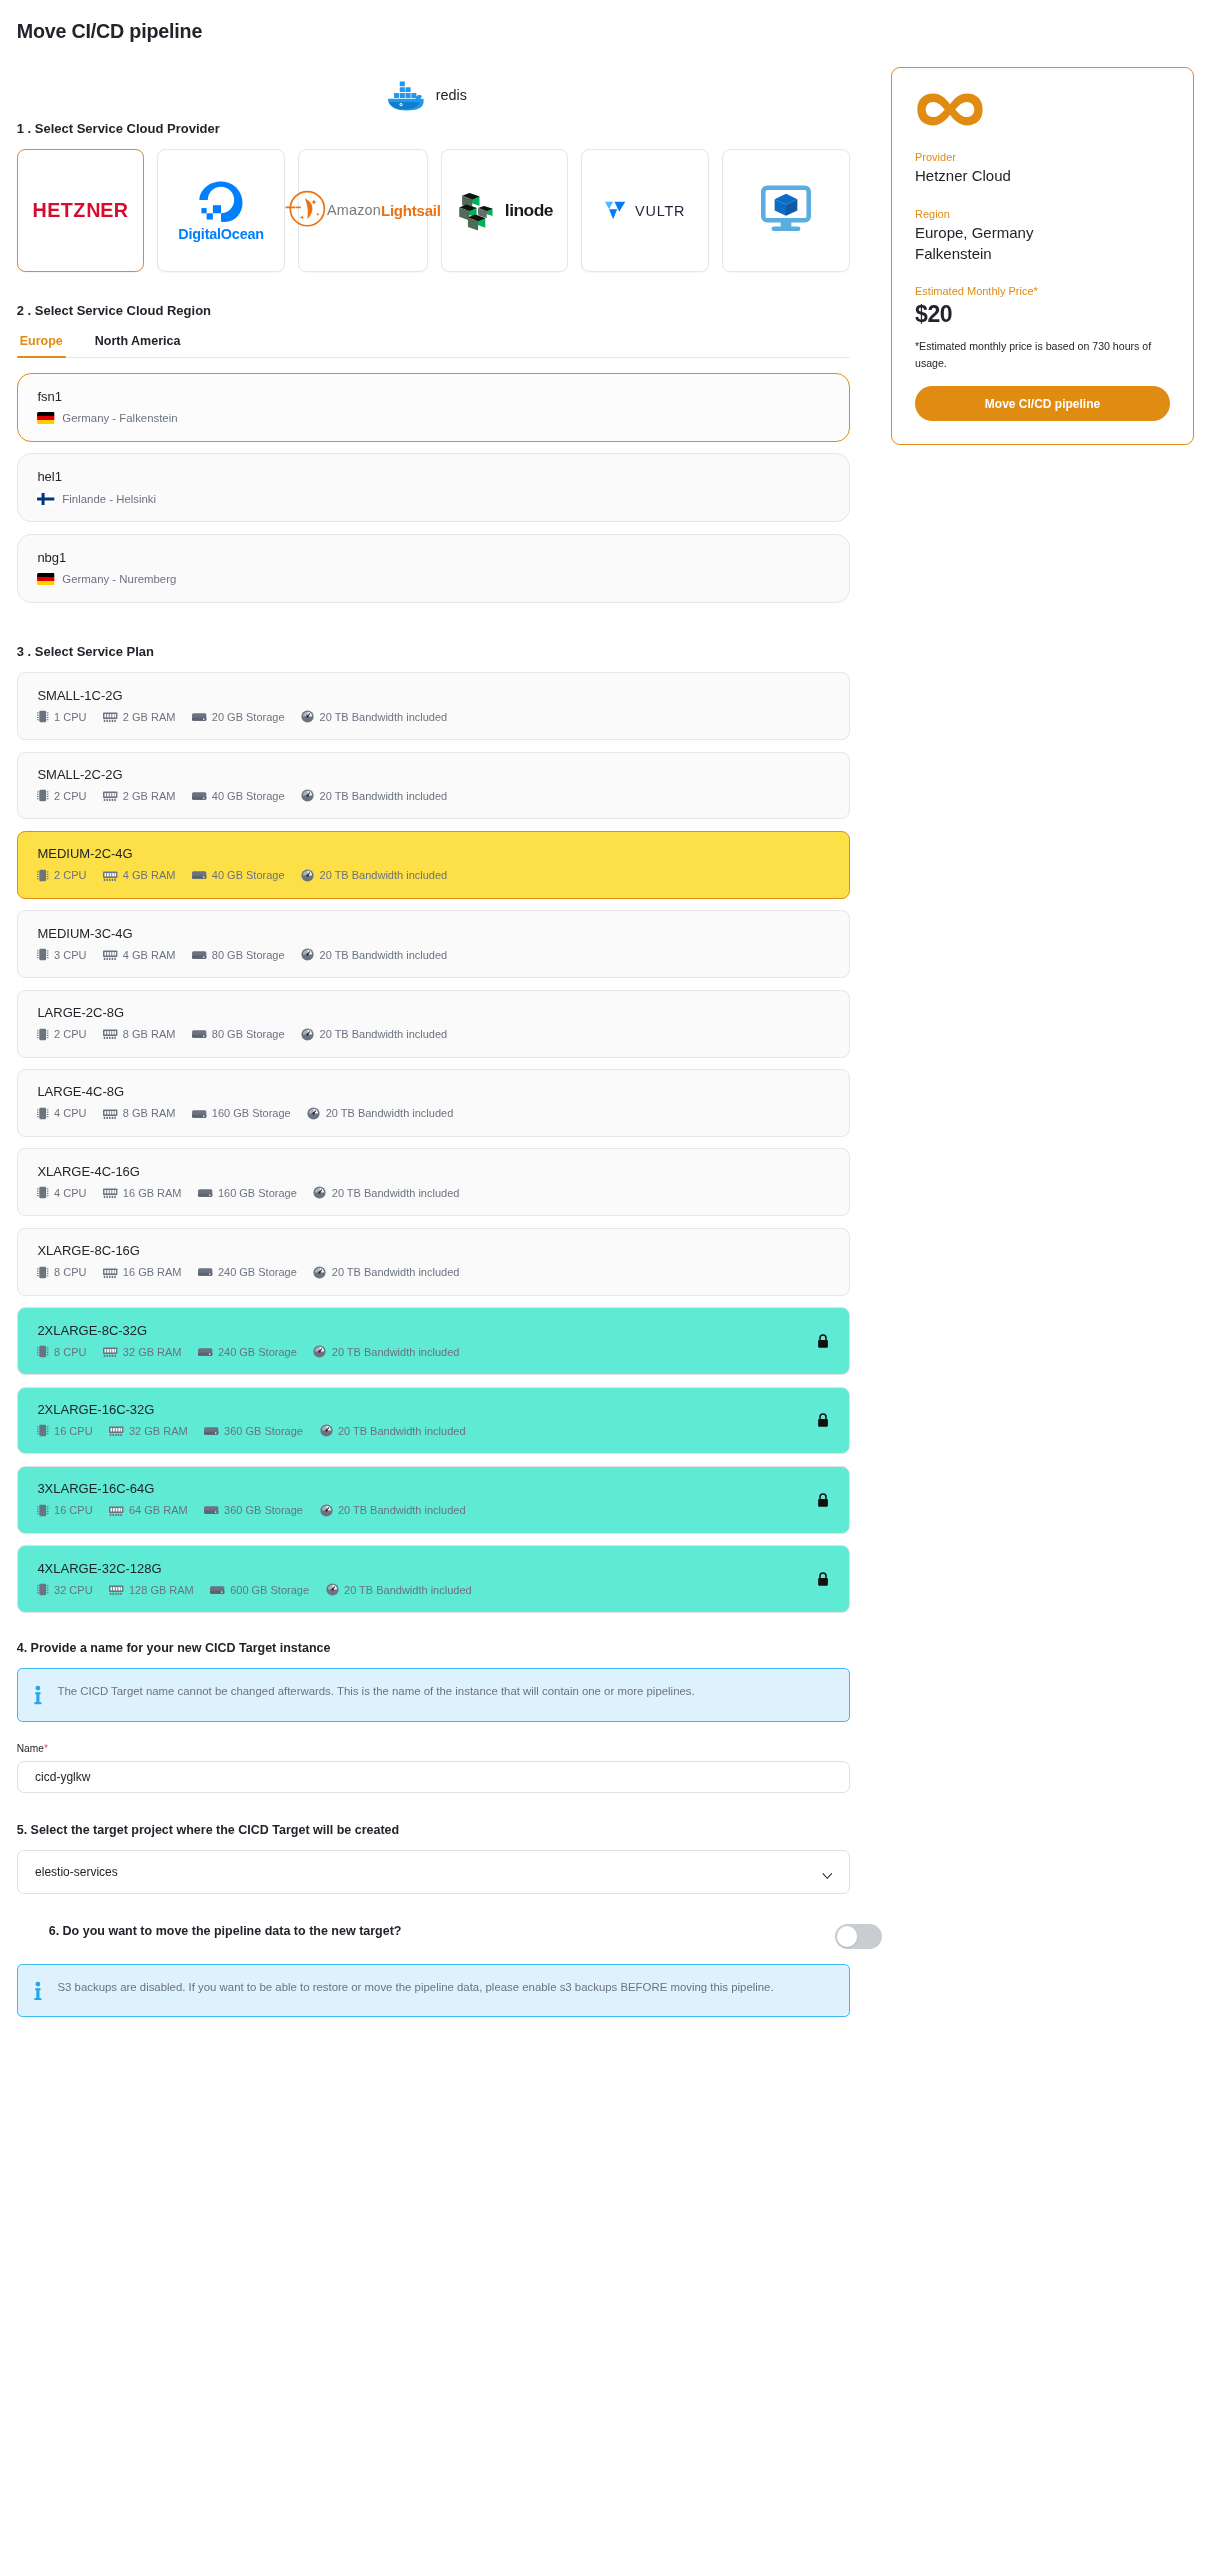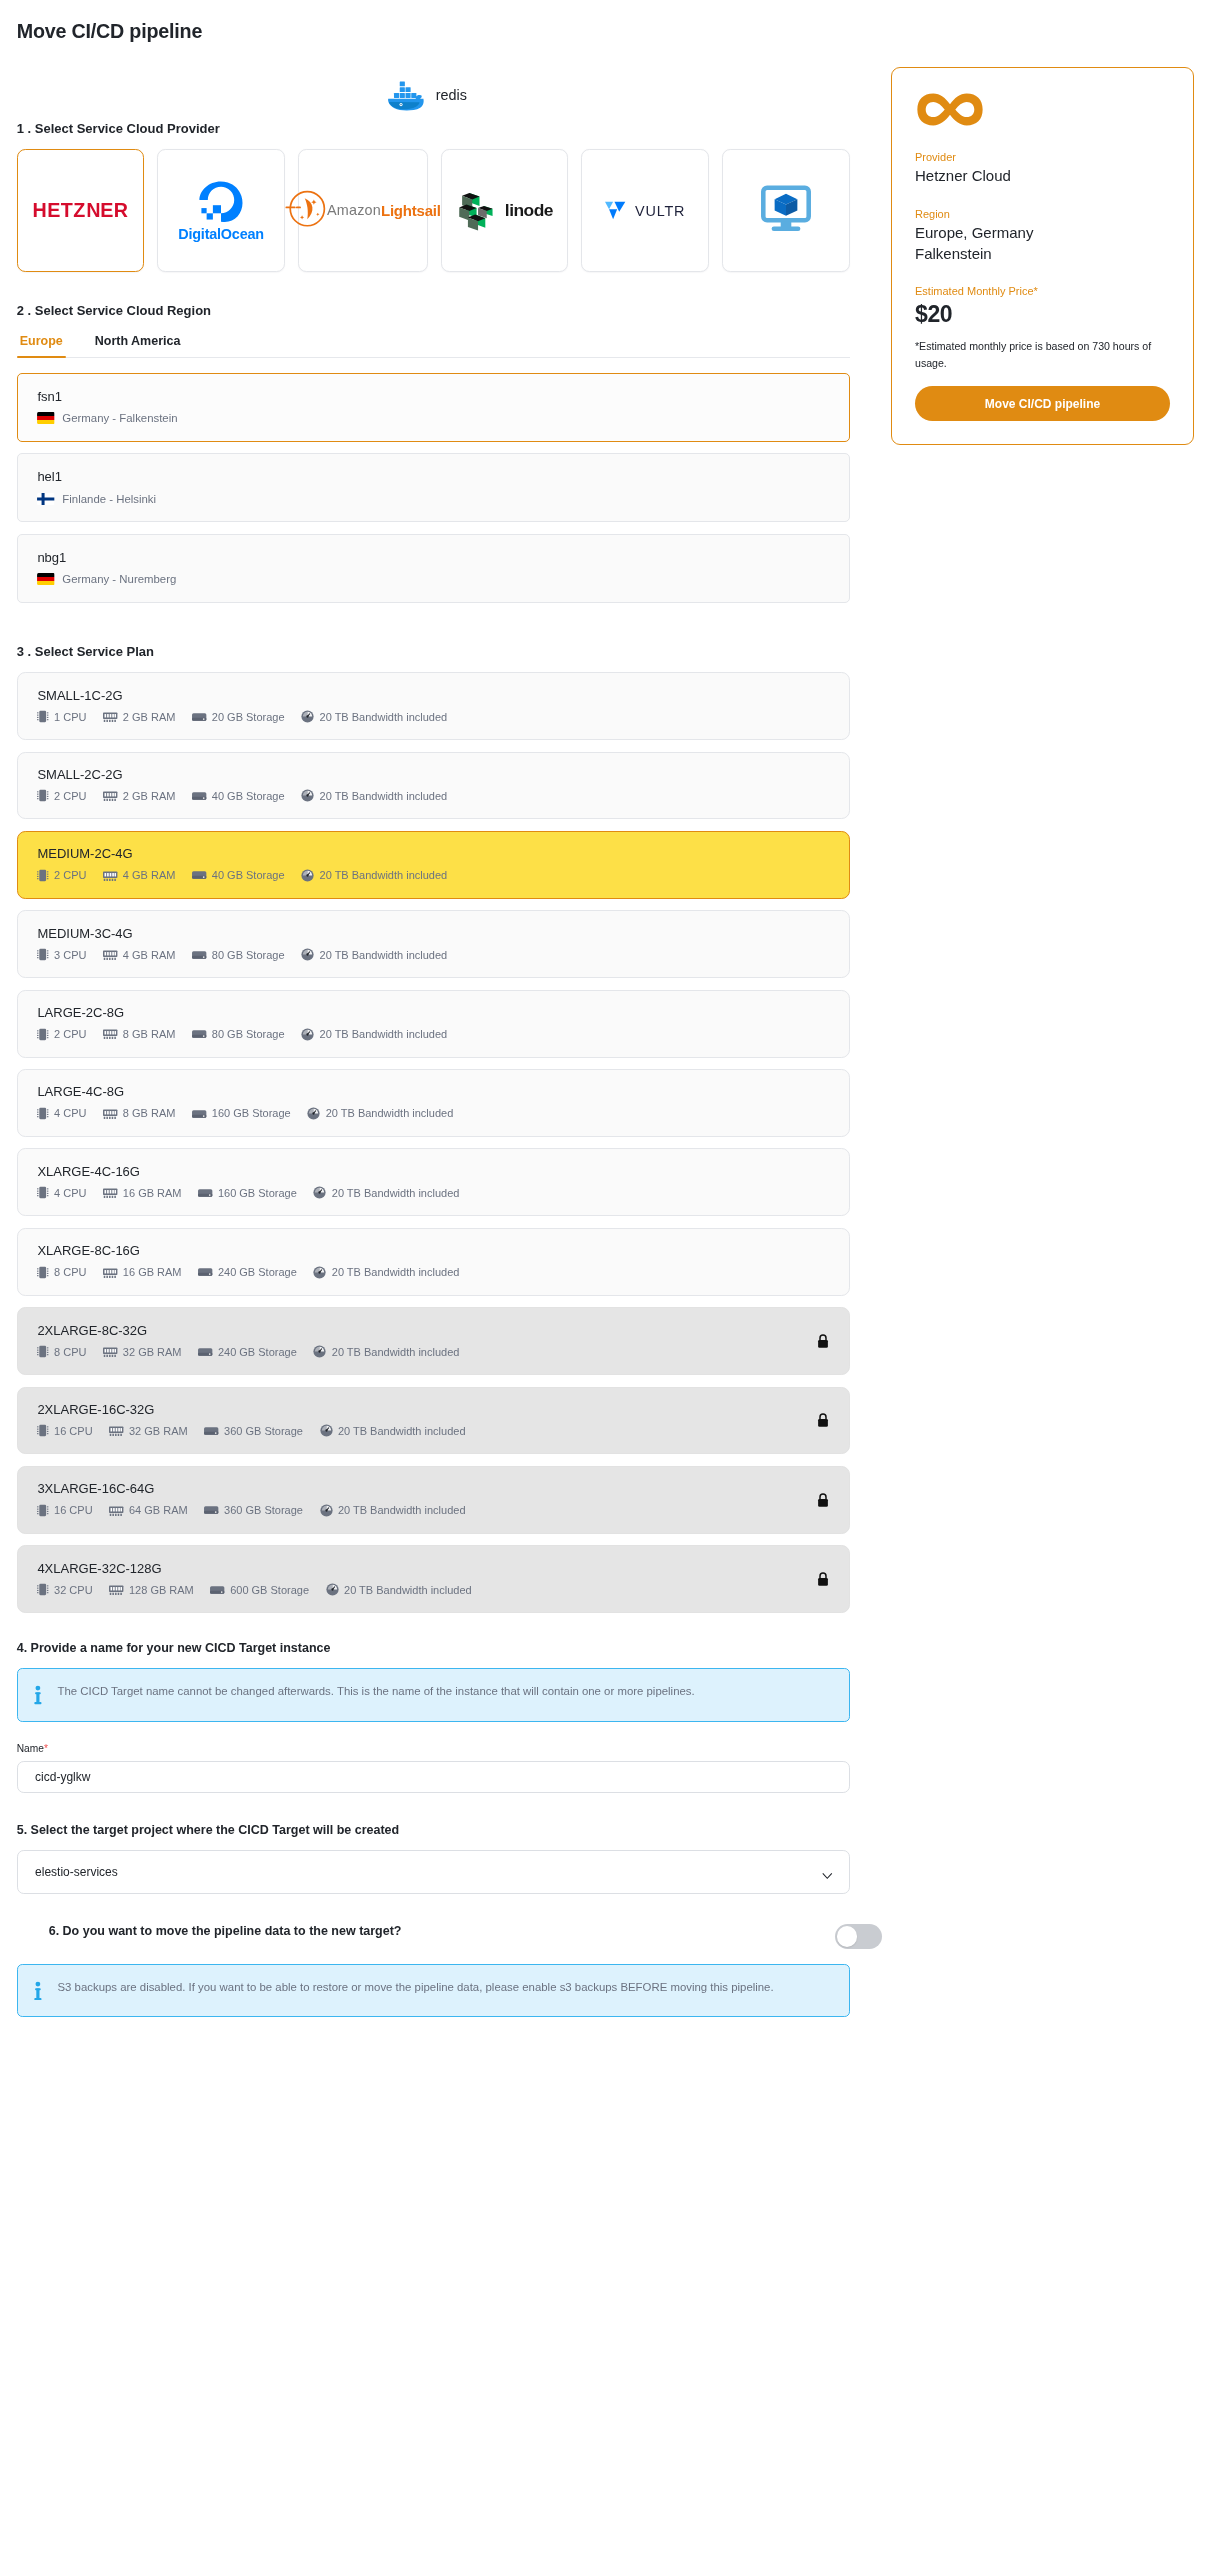--- a/index.html
+++ b/index.html
@@ -111,21 +111,21 @@
     height: 2.3px;
     background: #e08b12;
     border-radius: 1.5px;
   }
 
   
   .region-card {
     width: 833px;
     border: 0.8px solid #e4e6ea;
     background: #fafafa;
-    border-radius: 5px;
+    border-radius: 14px;
     padding: 15px 19.7px 16.7px 19.7px;
     margin-bottom: 11.4px;
     cursor: pointer;
   }
   .region-card.selected {
     border: 1.5px solid #e08b12;
     background: #fcfcfc;
   }
   .region-code { font-size: 13px; color: #21252b; margin-bottom: 8.3px; }
   .region-loc { display:flex; align-items:center; gap:7.6px; font-size: 11.4px; color: #6b7280; }
@@ -137,21 +137,21 @@
     position: relative;
     width: 833px;
     border: 0.8px solid #e4e6ea;
     background: #fafafa;
     border-radius: 8.3px;
     padding: 14.4px 19.7px 16px 19.7px;
     margin-bottom: 11.4px;
     cursor: pointer;
   }
   .plan-card.selected { border: 1.5px solid #e08b12; background: #fde047; }
-  .plan-card.locked { background: #e5e5e5; border-color: #e2e2e2; cursor: not-allowed; }
+  .plan-card.locked { background: #5eead4; border-color: #e2e2e2; cursor: not-allowed; }
   .plan-name { font-size: 13px; color: #21252b; margin-bottom: 7.6px; }
   .plan-specs { display: flex; align-items: center; gap: 16.7px; }
   .spec { display: flex; align-items: center; gap: 5.3px; font-size: 11px; color: #6b7280; }
   .spec svg { display:block; flex: none; }
   .lock {
     position: absolute;
     right: 19.7px; top: 50%;
     transform: translateY(-50%);
     width: 12px; height: 15px;
   }

